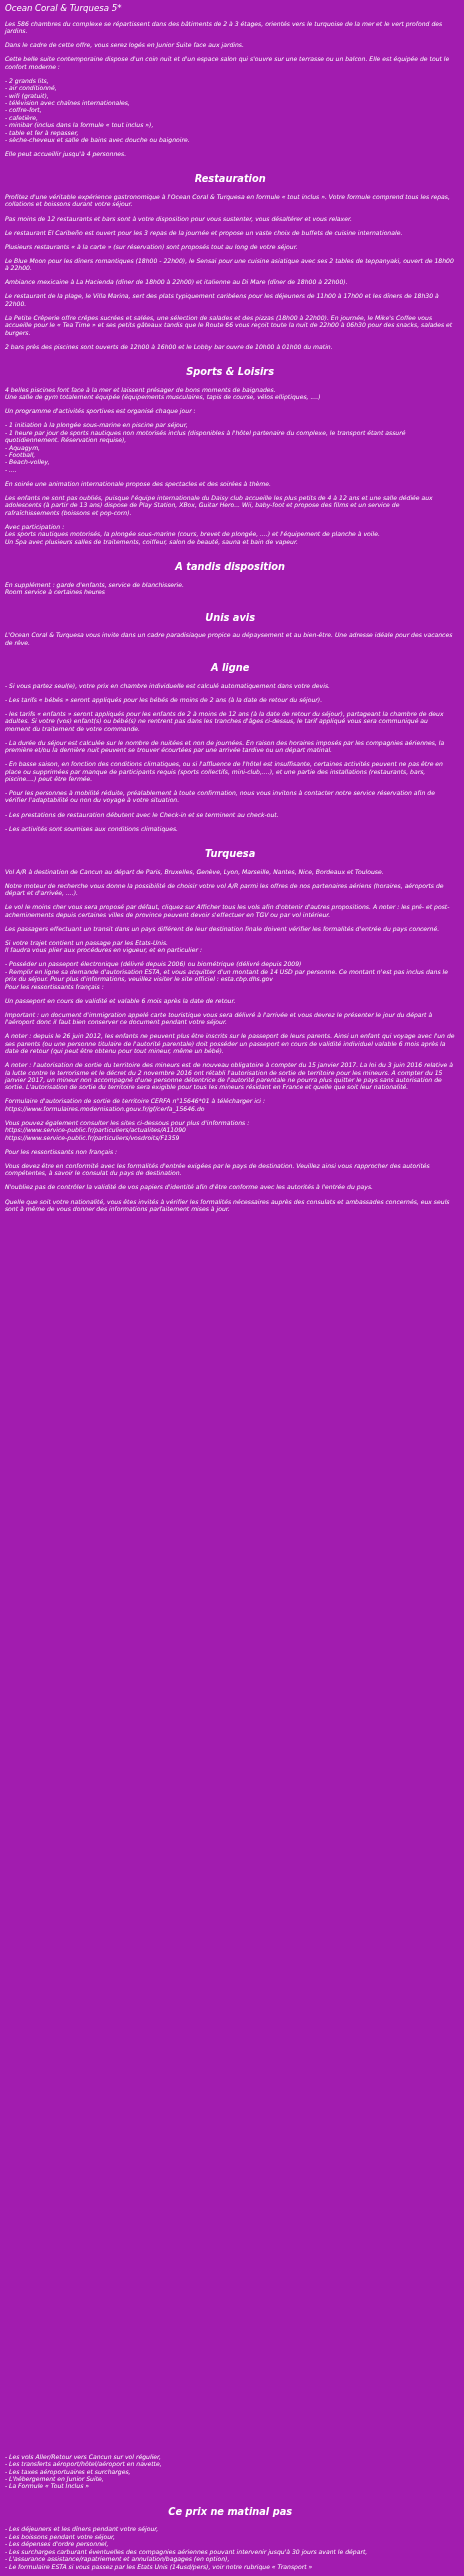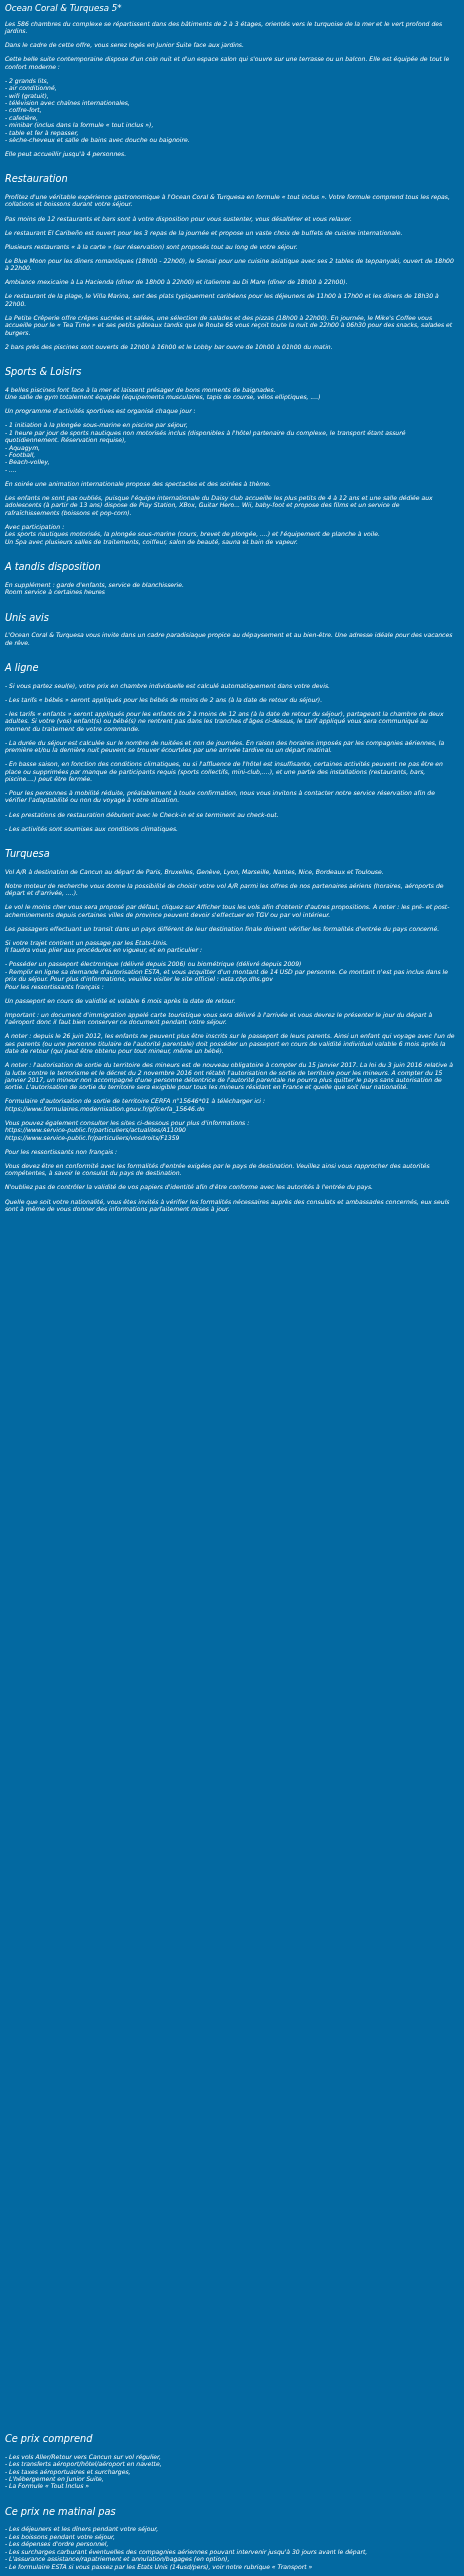--- a/index.html
+++ b/index.html
@@ -1,32 +1,32 @@
 <!DOCTYPE html>
 <html lang="fr" style="font-size:9.8px"><head>
 <meta charset="utf-8">
 <style>
   * { margin:0; padding:0; box-sizing:border-box; }
   html,body { width:464px; }
   body { background:#aca2d6; }
   .page {
     width:464px; height:2576px;
     display:flex; flex-direction:column;
-    background:#0369a1;
+    background:#a21caf;
     color:#ffffff;
     font-family:"DejaVu Sans", sans-serif;
     font-style:italic;
     font-size:6.1px;
     line-height:7.4px;
     padding:3.1px 8.6px 6.1px 4.9px;
     overflow:hidden;
   }
   .sec { flex:0 0 auto; }
   .title { font-size:8.6px; line-height:10.4px; font-weight:normal; margin:0 0 6.1px 0; }
-  .h2 { font-size:9.8px; line-height:11.6px; font-weight:normal; margin:16px 0 8px 0; }
+  .h2 { font-size:9.8px; line-height:11.6px; font-weight:bold; margin:16px 0 8px 0;text-align:center; }
   .p { margin-top:6.7px; }
   .p.first { margin-top:0; }
   .p.joined { margin-top:0; }
   .list { margin-top:6.7px; }
   .list .li { margin:0; }
   .list.gapped .li { margin-top:6.7px; }
   .list.gapped .li:first-child { margin-top:0; }
   .link { display:block; color:#ffffff; text-decoration:none; }
   .spacer { flex:1 1 0; min-height:0; }
 </style>
@@ -139,21 +139,20 @@
     <a href="#" class="link">https://www.service-public.fr/particuliers/vosdroits/F1359</a>
     <p class="p">Pour les ressortissants non français :</p>
     <p class="p">Vous devez être en conformité avec les formalités d'entrée exigées par le pays de destination. Veuillez ainsi vous rapprocher des autorités compétentes, à savoir le consulat du pays de destination.</p>
     <p class="p">N'oubliez pas de contrôler la validité de vos papiers d'identité afin d'être conforme avec les autorités à l'entrée du pays.</p>
     <p class="p">Quelle que soit votre nationalité, vous êtes invités à vérifier les formalités nécessaires auprès des consulats et ambassades concernés, eux seuls sont à même de vous donner des informations parfaitement mises à jour.</p>
   </div>
 
   <div class="spacer"></div>
 
   <div class="sec">
-    <h2 class="h2">Ce prix comprend</h2>
     <div class="list">
       <div class="li">- Les vols Aller/Retour vers Cancun sur vol régulier,</div>
       <div class="li">- Les transferts aéroport/hôtel/aéroport en navette,</div>
       <div class="li">- Les taxes aéroportuaires et surcharges,</div>
       <div class="li">- L'hébergement en Junior Suite,</div>
       <div class="li">- La Formule « Tout Inclus »</div>
     </div>
   </div>
 
   <div class="sec">

